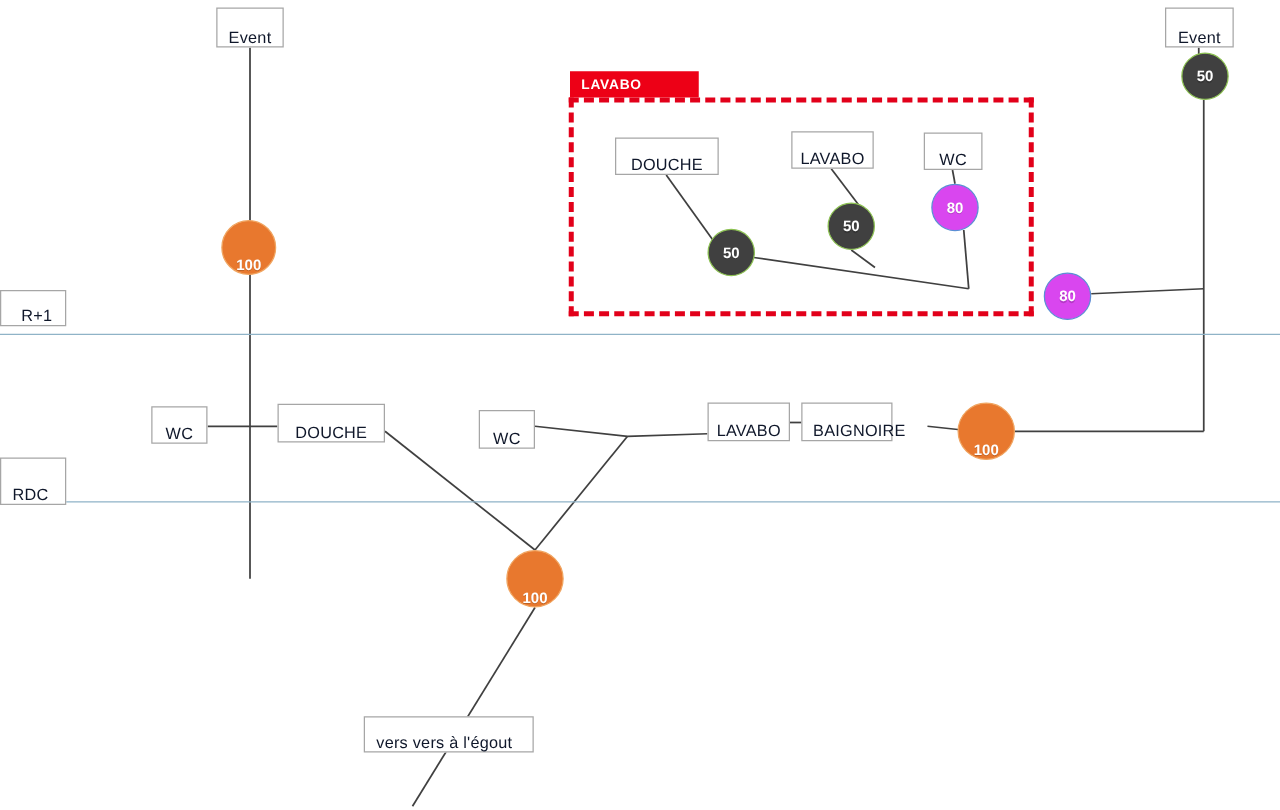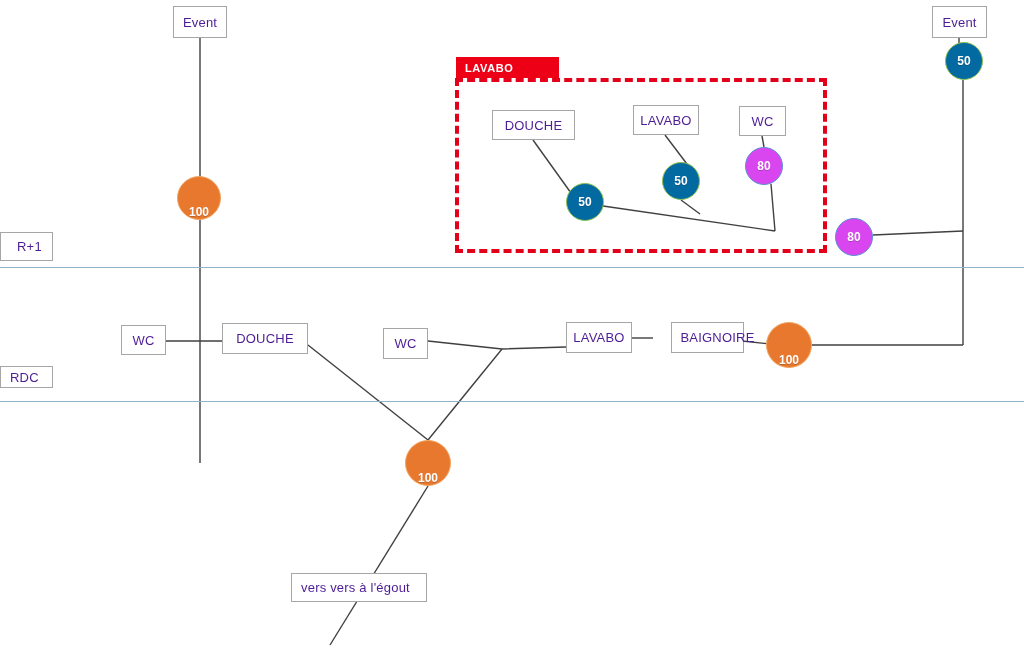--- a/index.html
+++ b/index.html
@@ -25,24 +25,24 @@
     width: 1024px;
     height: 648px;
     pointer-events: none;
   }
   .node-box {
     position: absolute;
     box-sizing: border-box;
     background: #ffffff;
     border: 1px solid #a6a6a6;
     display: flex;
-    align-items: center;
+    align-items: flex-end;
     justify-content: center;
     font-size: 13px;
-    color: #4c1d95;
+    color: #0f172a;
     letter-spacing: 0.2px;
     white-space: nowrap;
     z-index: 6;
   }
   .node-box.left-align {
     justify-content: flex-start;
     padding-left: 9px;
   }
   .circle {
     position: absolute;
@@ -56,21 +56,21 @@
     font-weight: bold;
     text-shadow: 0 1px 0 rgba(0,0,0,0.18);
     z-index: 7;
   }
   .circle.orange {
     background: #E8782E;
     border: 1.5px solid #F0A561;
     align-items: flex-end;
   }
   .circle.green {
-    background: #0369a1;
+    background: #404040;
     border: 1.5px solid #8CC152;
     text-align: center;
   }
   .circle.blue {
     background: #d946ef;
     border: 1.5px solid #5B8FD4;
   }
   .floor-line {
     position: absolute;
     left: 0;
@@ -123,21 +123,21 @@
       <polyline points="959,38 959,44" fill="none" stroke="#404040" stroke-width="1.4" stroke-linecap="butt" stroke-linejoin="miter"></polyline>
       <polyline points="963,80 963,345" fill="none" stroke="#404040" stroke-width="1.4" stroke-linecap="butt" stroke-linejoin="miter"></polyline>
     </svg>
 
   <div class="floor-line" style="top:267px; width:1024px;"></div>
   <div class="floor-line" style="top:401px; width:1024px;"></div>
 
   <div class="node-box left-align" style="left:0px; top:232px; width:53px; height:29px;padding-left:16px;">
     <span>R+1</span>
   </div>
-  <div class="node-box left-align" style="left:0px; top:366px; width:53px; height:22px;">
+  <div class="node-box left-align" style="left:0px; top:366px; width:53px; height:38px;">
     <span>RDC</span>
   </div>
 
   <div class="projet-frame" style="left:455px; top:78px; width:372px; height:175px;"></div>
   <div class="projet-tag" style="left:456px; top:57px; width:103px; height:21px;">
     <span>LAVABO</span>
   </div>
 
   <div class="node-box" style="left:173px; top:6px; width:54px; height:32px;">
     <span>Event</span>
@@ -159,21 +159,21 @@
   </div>
   <div class="node-box" style="left:222px; top:323px; width:86px; height:31px;">
     <span>DOUCHE</span>
   </div>
   <div class="node-box" style="left:383px; top:328px; width:45px; height:31px;">
     <span>WC</span>
   </div>
   <div class="node-box" style="left:566px; top:322px; width:66px; height:31px;">
     <span>LAVABO</span>
   </div>
-  <div class="node-box" style="left:671px; top:322px; width:73px; height:31px;padding-left:20px;">
+  <div class="node-box" style="left:641px; top:322px; width:73px; height:31px;padding-left:20px;">
     <span>BAIGNOIRE</span>
   </div>
   <div class="node-box left-align" style="left:291px; top:573px; width:136px; height:29px;">
     <span>vers vers à l'égout</span>
   </div>
 
   <div class="circle orange" style="left:177px; top:176px; width:44px; height:44px;">
     <span>100</span>
   </div>
   <div class="circle green" style="left:566px; top:183px; width:38px; height:38px;">

